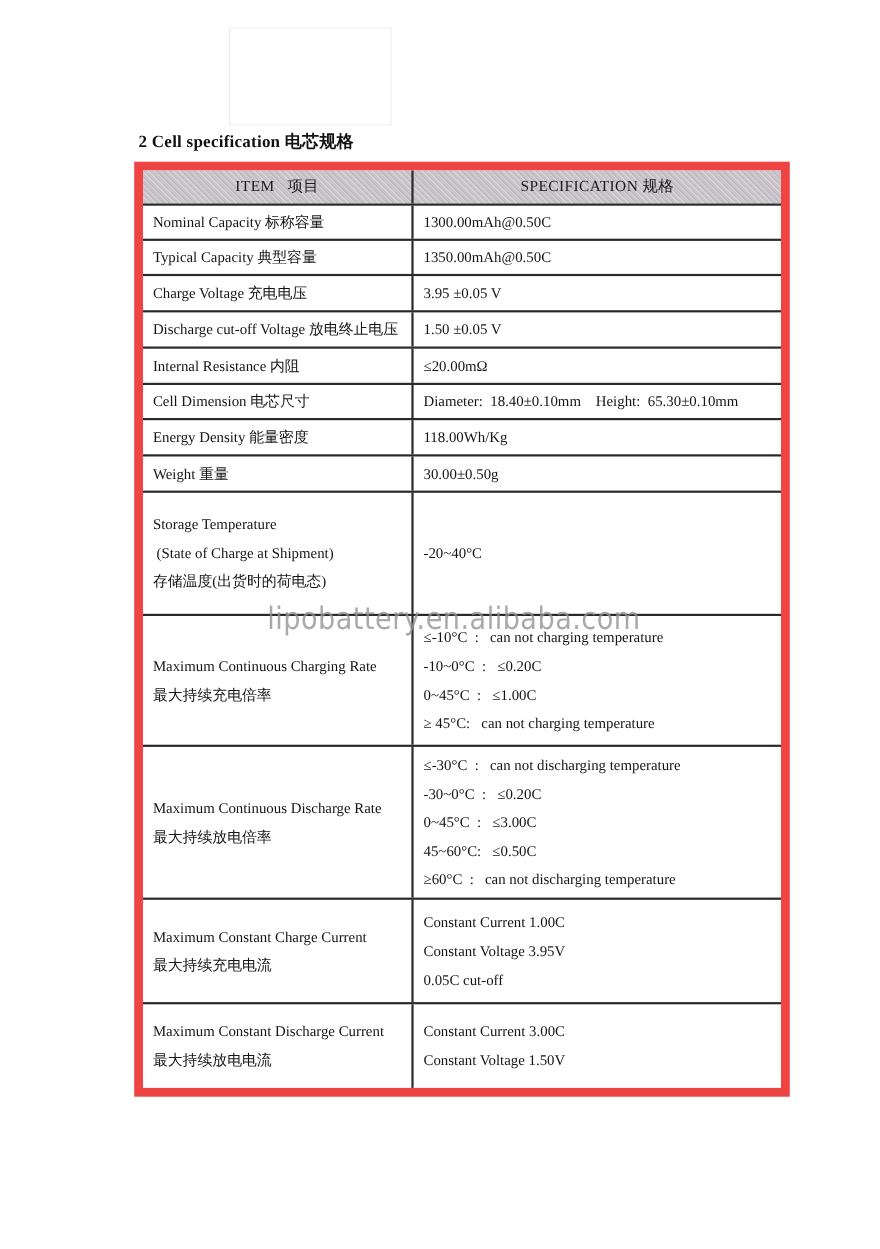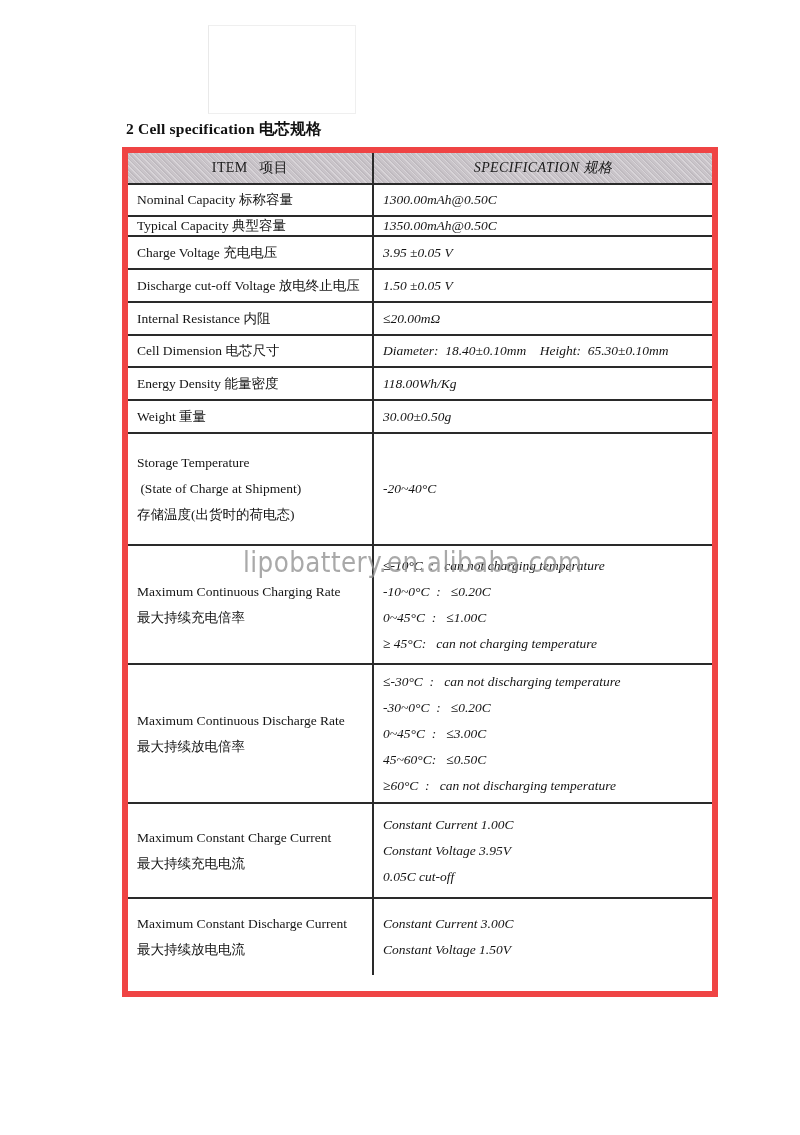--- a/index.html
+++ b/index.html
@@ -11,38 +11,38 @@
   .scan-artifact-box{
     position:absolute;left:208px;top:25px;width:146px;height:87px;
     background:#ffffff;border:1px solid #efefef;border-left-color:#e9e9e9;
   }
   .page-title{
     position:absolute;left:126px;top:119px;
     font-size:15.5px;font-weight:bold;letter-spacing:.2px;color:#111;
   }
   .spec-table{
     position:absolute;left:122px;top:147px;width:596px;height:850px;
-    border:6px solid #ef4444;box-sizing:border-box;
+    border:8px solid #ef4444;box-sizing:border-box;
     display:flex;flex-direction:column;background:#fff;
   }
   .t-row{
     display:flex;box-sizing:border-box;border-top:2px solid #2a2a2a;flex:none;
   }
   .t-row:first-child{border-top:none;}
   .header-row{
     background-color:#c9c4c9;
     background-image:repeating-linear-gradient(45deg, rgba(255,255,255,.28) 0 1px, rgba(120,115,122,.12) 1px 2px, transparent 2px 4px);
   }
   .cell{
     box-sizing:border-box;display:flex;flex-direction:column;justify-content:center;
     padding:3px 12px 3px 9px;font-size:13.5px;line-height:26px;
     white-space:pre-wrap;overflow:hidden;
   }
   .item-cell{width:246px;flex:none;border-right:2px solid #2a2a2a;}
-  .spec-cell{flex:1;font-style:italic;}
+  .spec-cell{flex:1;}
   .header-cell{
     justify-content:center;align-items:center;flex-direction:row;
     font-size:14px;color:#1a1a1a;letter-spacing:.4px;line-height:normal;
     padding:0;
   }
   .watermark{
     position:absolute;left:243px;top:546px;z-index:5;
     font-family:"DejaVu Sans","Liberation Sans",sans-serif;
     font-size:28px;color:rgba(145,145,145,0.78);letter-spacing:.5px;
     transform:scaleX(0.88);transform-origin:left center;white-space:nowrap;
@@ -57,21 +57,21 @@
 
 <div class="spec-table">
   <div class="t-row header-row" style="height:30px">
     <div class="cell item-cell header-cell">ITEM   项目</div>
     <div class="cell spec-cell header-cell">SPECIFICATION 规格</div>
   </div>
   <div class="t-row" style="height:32px">
     <div class="cell item-cell">Nominal Capacity 标称容量</div>
     <div class="cell spec-cell">1300.00mAh@0.50C</div>
   </div>
-  <div class="t-row" style="height:20px">
+  <div class="t-row" style="height:32px">
     <div class="cell item-cell">Typical Capacity 典型容量</div>
     <div class="cell spec-cell">1350.00mAh@0.50C</div>
   </div>
   <div class="t-row" style="height:33px">
     <div class="cell item-cell">Charge Voltage 充电电压</div>
     <div class="cell spec-cell">3.95 ±0.05 V</div>
   </div>
   <div class="t-row" style="height:33px">
     <div class="cell item-cell">Discharge cut-off Voltage 放电终止电压</div>
     <div class="cell spec-cell">1.50 ±0.05 V</div>

